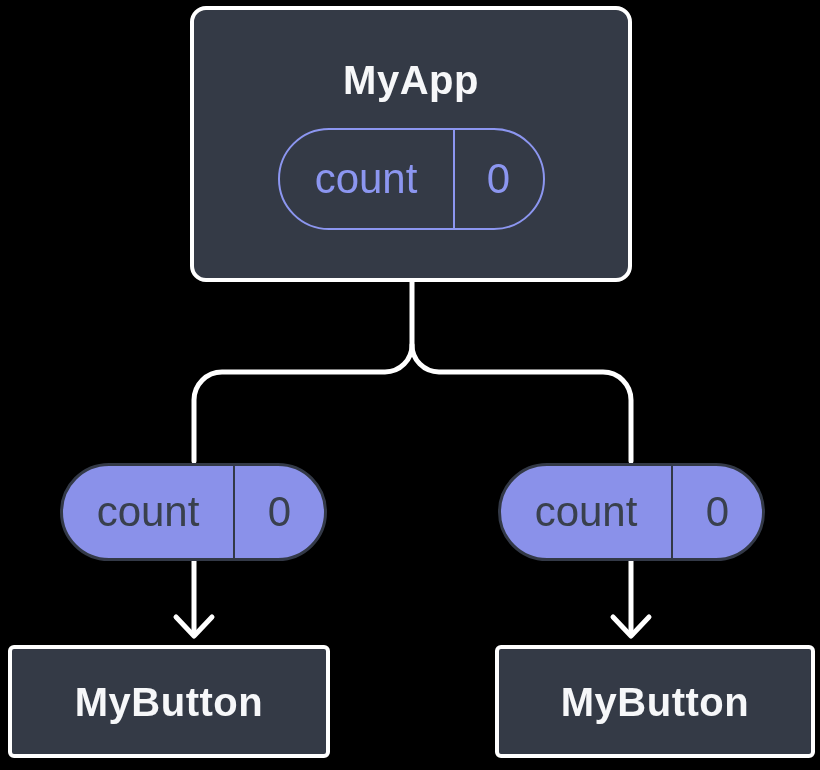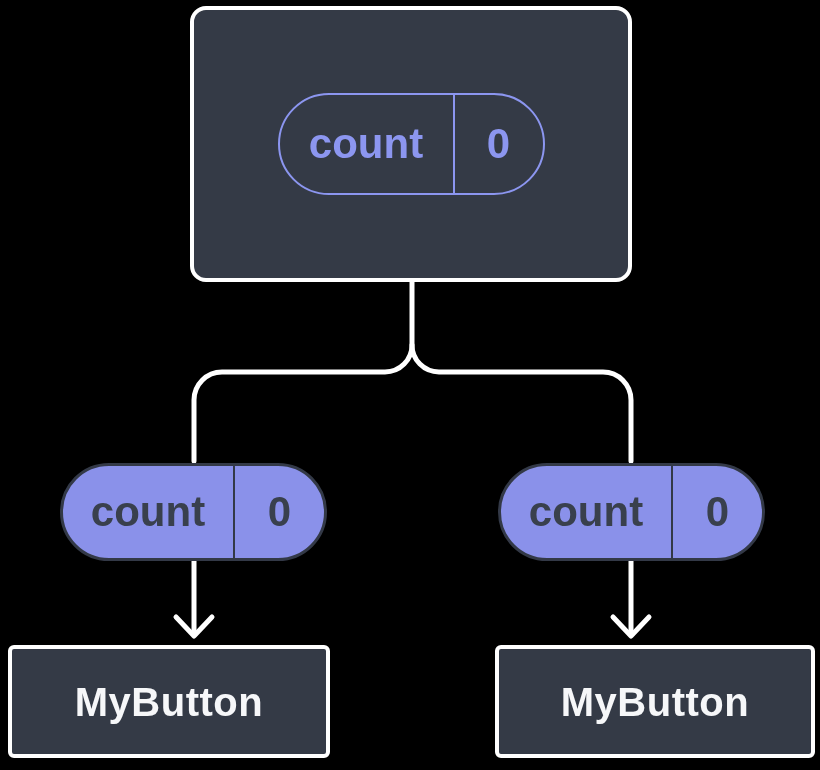--- a/index.html
+++ b/index.html
@@ -54,21 +54,20 @@
     font-size:40px;
     font-weight:700;
     letter-spacing:0.5px;
     line-height:1.1;
   }
   .pill{
     box-sizing:border-box;
     display:flex;
     align-items:stretch;
     overflow:hidden;
-    font-weight:bold;
   }
   .pill .cell{
     display:flex;
     align-items:center;
     justify-content:center;
     font-size:42px;
     line-height:1;
   }
   
   .pill.outline{
@@ -102,20 +101,21 @@
   <svg class="connectors" viewBox="0 0 820 770" aria-hidden="true">
     <path d="M412 282 L412 345 A27 27 0 0 1 385 372 L222 372 A28 28 0 0 0 194 400 L194 461"></path>
     <path d="M412 345 A27 27 0 0 0 439 372 L603 372 A28 28 0 0 1 631 400 L631 461"></path>
     <path d="M194 561 L194 632"></path>
     <path d="M176 617 L194 636 L212 617"></path>
     <path d="M631 561 L631 632"></path>
     <path d="M613 617 L631 636 L649 617"></path>
   </svg>
 
   <div class="node-box root">
+    <div class="node-title">MyApp</div>
     <div class="pill outline">
       <div class="cell name">count</div>
       <div class="cell value">0</div>
     </div>
   </div>
 
   <div class="pill solid left">
     <div class="cell name">count</div>
     <div class="cell value">0</div>
   </div>

